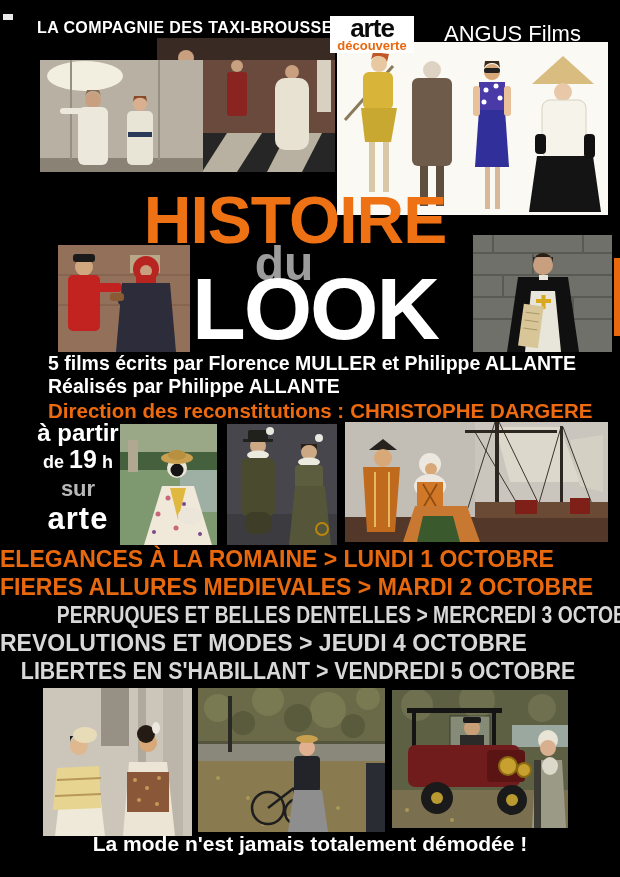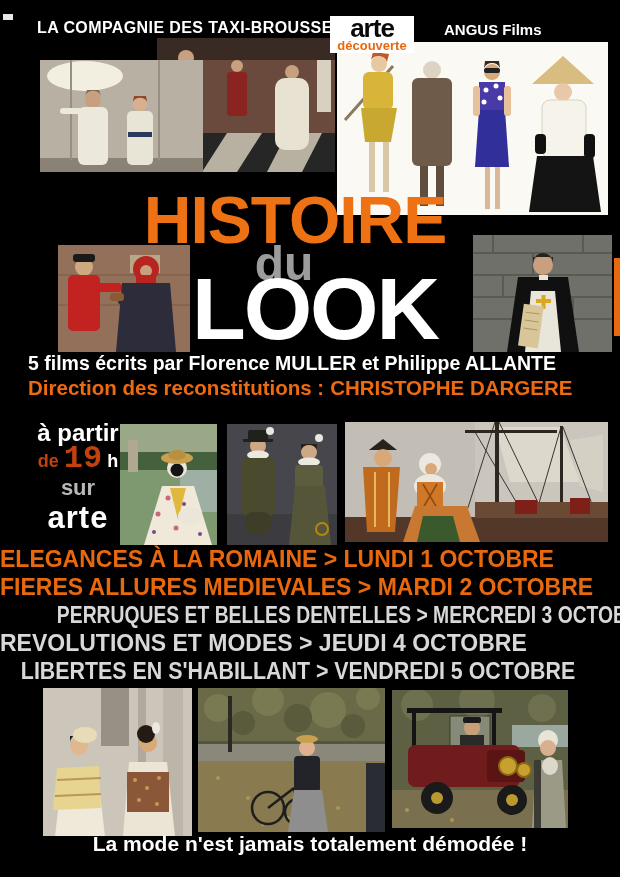--- a/index.html
+++ b/index.html
@@ -6,39 +6,39 @@
   .poster{
     position:relative;width:620px;height:877px;background:#000;overflow:hidden;
     font-family:"Liberation Sans","DejaVu Sans",sans-serif;
   }
   
   .corner-mark{position:absolute;left:3px;top:14px;width:10px;height:6px;background:#e8e8e8;}
   .prod-left{position:absolute;left:37px;top:19px;color:#fff;font-weight:bold;font-size:16px;letter-spacing:.4px;white-space:nowrap;}
   .arte-logo{position:absolute;left:330px;top:16px;width:80px;background:#fff;text-align:center;padding:1px 2px 1px;z-index:8;}
   .arte-word{display:block;color:#0a0a0a;font-weight:900;font-size:26px;line-height:22px;letter-spacing:-1px;}
   .decouverte-word{display:block;color:#e8680e;font-weight:bold;font-size:13px;line-height:13px;}
-  .prod-right{position:absolute;left:444px;top:21px;color:#fff;font-weight:bold;font-size:15px;white-space:nowrap;}
+  .prod-right{position:absolute;left:444px;top:21px;color:#fff;font-weight:normal;font-size:22px;white-space:nowrap;}
   
   .photo{position:absolute;display:block;}
   
   .series-label{position:absolute;left:37px;top:164px;color:#fff;font-weight:bold;font-size:26px;z-index:6;white-space:nowrap;}
   .t-histoire{position:absolute;top:191px;left:0;width:590px;text-align:center;color:#ee7214;font-weight:700;font-size:66px;line-height:58px;letter-spacing:-1px;z-index:6;}
   .t-du{position:absolute;top:243px;left:0;width:568px;text-align:center;color:#9c9c9c;font-weight:900;font-size:48px;line-height:42px;z-index:6;}
   .t-look{position:absolute;top:266px;left:0;width:630px;text-align:center;color:#ffffff;font-weight:900;font-size:88px;line-height:86px;letter-spacing:-2px;z-index:6;}
   
-  .credits{position:absolute;left:28px;top:352px;z-index:7;white-space:nowrap;}
+  .credits{position:absolute;left:48px;top:352px;z-index:7;white-space:nowrap;}
   .credit-line{color:#fff;font-weight:bold;font-size:19.5px;line-height:23px;}
   .credit-recon{color:#ee6a0e;font-weight:bold;font-size:20.5px;line-height:25px;}
   .credit-recon .name{margin-left:6px;}
   
   .broadcast{position:absolute;left:18px;top:421px;width:120px;text-align:center;color:#fff;font-weight:bold;z-index:6;}
   .bc-line1{font-size:24px;line-height:24px;}
   .bc-line2{font-size:18px;line-height:28px;}
-  .bc-de,.bc-hour{color:#c2410c;}
-  .bc-hour{font-size:32px;font-family:Liberation Mono, monospace;}
+  .bc-de,.bc-hour{color:#ffffff;}
+  .bc-hour{font-size:25px;}
   .bc-sur{color:#b8b8b8;font-size:22px;line-height:26px;}
   .bc-arte{color:#fff;font-size:31px;line-height:33px;font-weight:900;letter-spacing:1px;}
   
   .schedule{position:absolute;top:545px;left:0;width:517px;text-align:center;font-weight:bold;z-index:6;}
   .sched-line{font-size:23px;line-height:28px;white-space:nowrap;}
   .sched-line.orange{color:#e8680e;}
   .sched-line.light{color:#d8d8d8;}
   .sq{display:inline-block;}
   .condensed{transform:scaleX(.84);transform-origin:center;}
   .semi-condensed{transform:scaleX(.93);transform-origin:center;}
@@ -349,20 +349,21 @@
     <rect x="142" y="70" width="7" height="68" fill="#3c3c34"></rect>
     <ellipse cx="158" cy="76" rx="8" ry="9" fill="#dcd8ca"></ellipse>
   </svg>
 
   <div class="t-histoire">HISTOIRE</div>
   <div class="t-du">du</div>
   <div class="t-look">LOOK</div>
 
   <div class="credits">
     <div class="credit-line">5 films écrits par Florence MULLER et Philippe ALLANTE</div>
+    <div class="credit-line">Réalisés par Philippe ALLANTE</div>
     <div class="credit-recon">
       <span>Direction des reconstitutions :</span><span class="name">CHRISTOPHE DARGERE</span>
     </div>
   </div>
 
   <div class="broadcast">
     <div class="bc-line1">à partir</div>
     <div class="bc-line2">
       <span class="bc-de">de</span>
       <span class="bc-hour">19</span>

